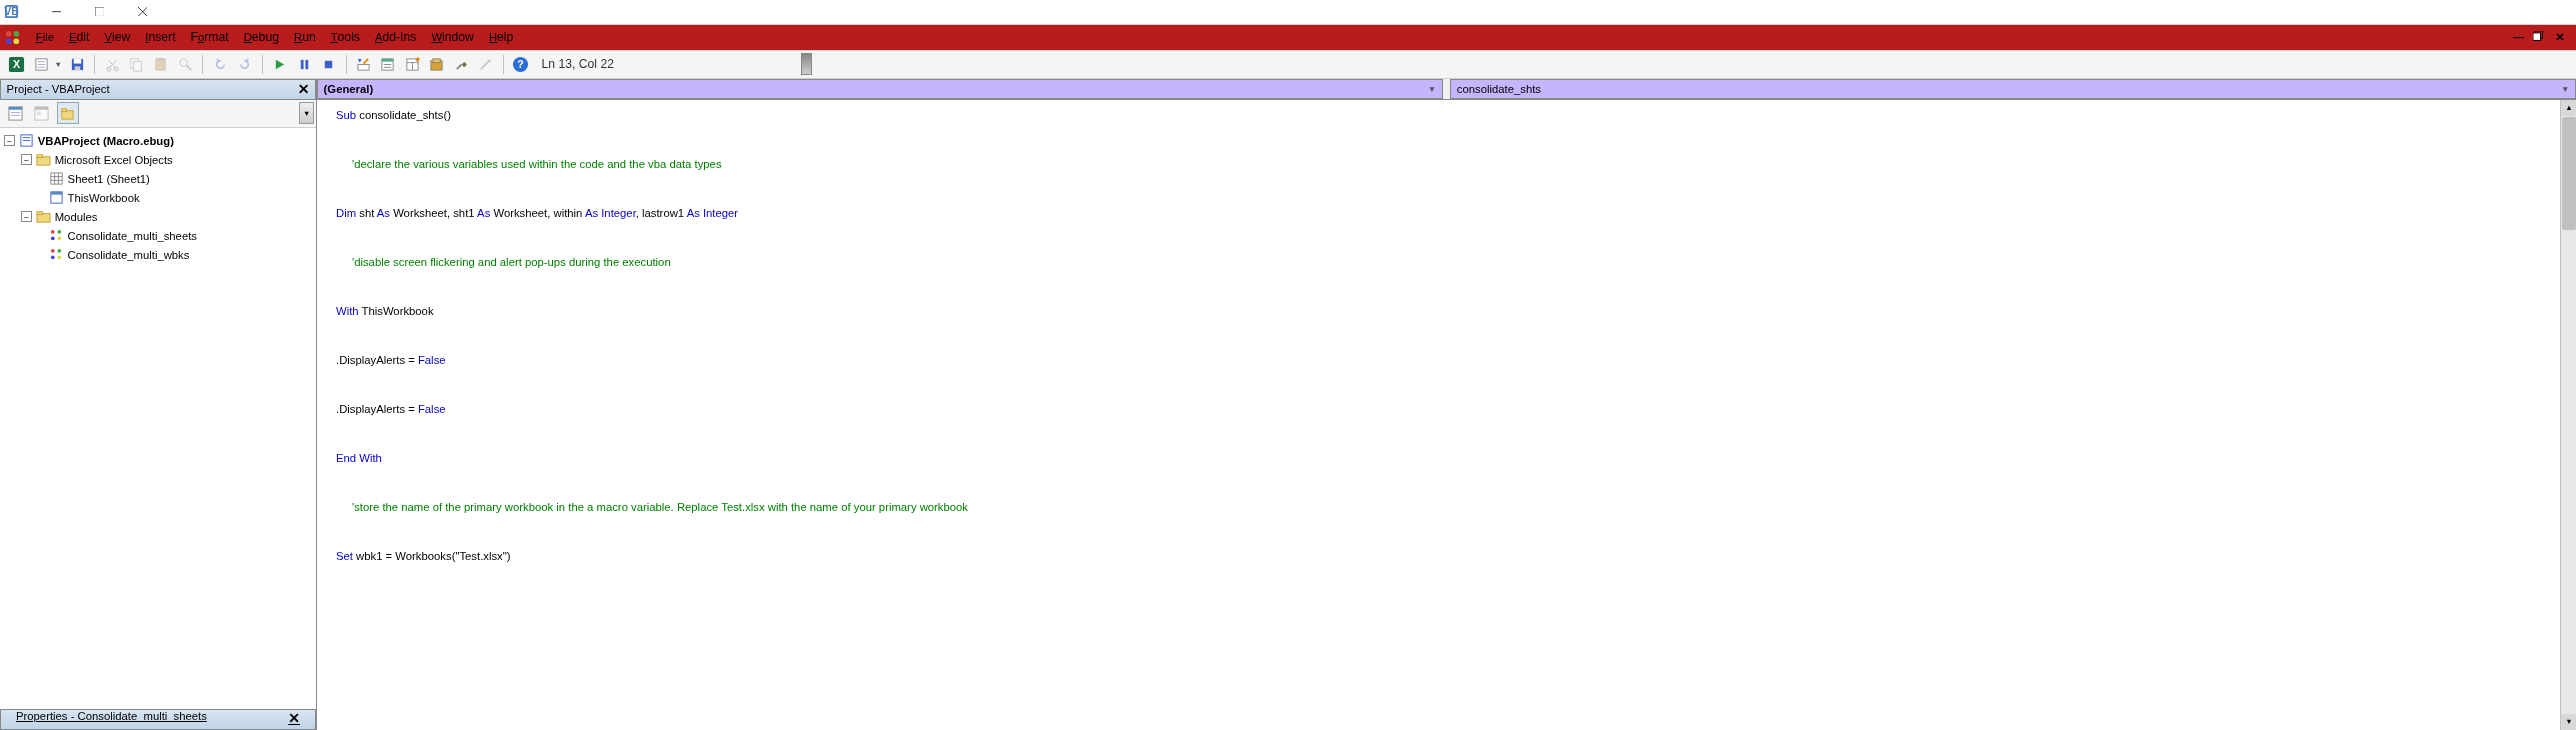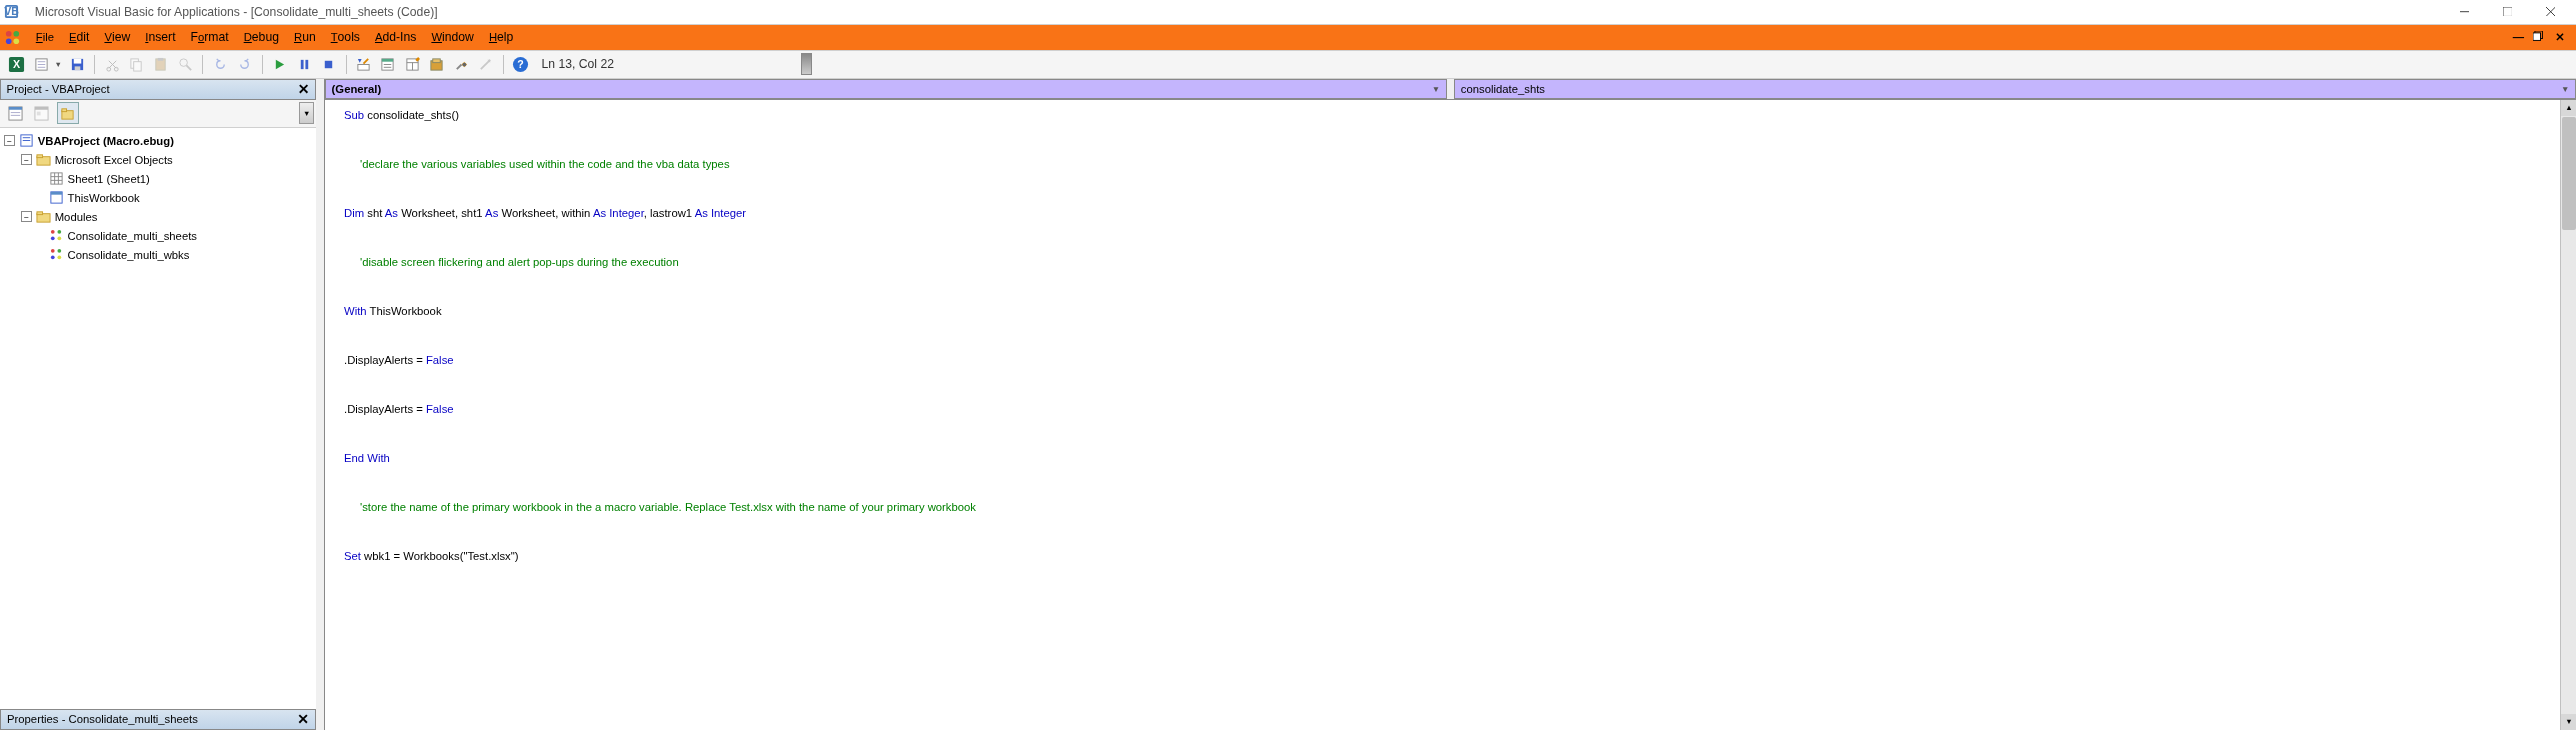--- a/index.html
+++ b/index.html
@@ -4,35 +4,35 @@
   <style>
     * { margin: 0; padding: 0; box-sizing: border-box; font-family: 'Segoe UI', Tahoma, sans-serif; font-size: 11.3px; }
     body { background: #f0f0f0; user-select: none; }
     
     .titlebar { height: 24.5px; background: #fff; display: flex; align-items: center; padding: 0 3.8px; border-bottom: 0.9px solid #d0d0d0; }
     .titlebar-icon { width: 15px; height: 15px; margin-right: 16px; }
     .titlebar-text { flex: 1; color: #555; font-size: 12.2px; }
     .window-controls { display: flex; gap: 0; }
     .window-btn { width: 43px; height: 24.5px; display: flex; align-items: center; justify-content: center; color: #333; }
     
-    .menubar { height: 26px; background: #f97316; display: flex; align-items: center; padding: 0 3.8px; border-bottom: 0.9px solid #d0d0d0; }
+    .menubar { height: 26px; background: #b91c1c; display: flex; align-items: center; padding: 0 3.8px; border-bottom: 0.9px solid #d0d0d0; }
     .vba-icon { width: 17px; height: 17px; margin-right: 7.5px; }
     .menu-item { padding: 3.8px 7.5px; font-size: 12.2px; color: #000; }
     .menu-item u { text-decoration: underline; }
     .mdi-controls { margin-left: auto; display: flex; gap: 3.8px; padding-right: 3.8px; }
     .mdi-btn { width: 17px; height: 17px; display: flex; align-items: center; justify-content: center; color: #000; font-weight: bold; }
     
     .toolbar { height: 28px; background: #f5f5f5; display: flex; align-items: center; padding: 0 5.6px; gap: 1.9px; border-bottom: 0.9px solid #d0d0d0; }
     .tool-btn { width: 22.6px; height: 22.6px; display: flex; align-items: center; justify-content: center; border-radius: 1.9px; }
     .tool-sep { width: 0.9px; height: 19px; background: #c0c0c0; margin: 0 3.8px; }
     .tool-dropdown { width: 9.4px; font-size: 7.5px; color: #555; }
     .cursor-pos { margin-left: 7.5px; color: #333; font-size: 12.2px; }
     .toolbar-end { margin-left: 185px; width: 11.3px; height: 22.6px; background: linear-gradient(#888, #ccc); border: 0.9px solid #888; }
     
-    .workspace { display: flex; height: calc(100vh - 79px); gap: 8px; }
+    .workspace { display: flex; height: calc(100vh - 79px); }
     
     .left-pane { width: 316px; display: flex; flex-direction: column; }
     .pane-header { height: 21px; background: linear-gradient(#d8e4f0, #c0d4e8); display: flex; align-items: center; padding: 0 5.6px; border: 0.9px solid #888; color: #000; font-size: 12.2px; }
     .pane-header .close-x { margin-left: auto; font-weight: bold; font-size: 14px; cursor: pointer; }
     .pane-toolbar { height: 28px; background: #f5f5f5; display: flex; align-items: center; padding: 0 3.8px; gap: 3.8px; border-bottom: 0.9px solid #d0d0d0; position: relative; }
     .pane-tool { width: 22.6px; height: 22.6px; border: 0.9px solid transparent; display: flex; align-items: center; justify-content: center; }
     .pane-tool.active { border: 0.9px solid #8aa; background: #dfe8f0; }
     .pane-scrollbtn { position: absolute; right: 1.9px; width: 15px; height: 22.6px; background: linear-gradient(#eee,#ccc); border: 0.9px solid #999; display:flex; align-items:center; justify-content:center; font-size:7.5px; }
     
     .tree { flex: 1; background: #fff; overflow: auto; padding: 3.8px; font-size: 12.2px; }
@@ -49,37 +49,36 @@
     .code-dd.left { font-weight: bold; margin-right: 7.5px; }
     .code-dd .dd-arrow { margin-left: auto; font-size: 8.5px; color: #555; }
     
     .code-editor { flex: 1; background: #fff; padding: 3.8px 19px; font-family: Consolas, 'Courier New', monospace; font-size: 14px; line-height: 1.75; white-space: pre; overflow: auto; position: relative; }
     .code-editor .kw { color: #0600c4; }
     .code-editor .cm { color: #008000; margin-left: 16px; }
     .code-scroll { position: absolute; right: 0; top: 0; width: 16px; height: 100%; background: #e8e8e8; border-left: 0.9px solid #c0c0c0; }
     .code-scroll-thumb { position: absolute; top: 17px; left: 0.9px; width: 14px; height: 113px; background: #c0c0c0; border-radius: 1.9px; }
     .code-scroll-btn { position: absolute; left: 0; width: 16px; height: 16px; background: #d8d8d8; display:flex; align-items:center; justify-content:center; font-size:7.5px; }
     
-    .props-header { height: 21px; background: linear-gradient(#d8e4f0, #c0d4e8); display: flex; align-items: center; padding: 0 6px; border: 0.9px solid #888; font-size: 12.2px; }
+    .props-header { height: 21px; background: linear-gradient(#d8e4f0, #c0d4e8); display: flex; padding: 0 15px; border: 0.9px solid #888; font-size: 12.2px; text-decoration: underline; }
     .props-header .close-x { margin-left: auto; font-weight: bold; font-size: 14px; }
     
     svg { display: block; }
   </style>
 </head>
 <body>
 
 <div class="titlebar">
   <span class="titlebar-icon">
     <svg viewBox="0 0 16 16" style="font-size:12px">
         <rect x="1" y="1" width="14" height="14" fill="#4a7ebf" rx="2"></rect>
         <rect x="3" y="3" width="10" height="10" fill="#fff"></rect>
         <text x="8" y="12" text-anchor="middle" font-size="8" fill="#4a7ebf" font-weight="bold">VB</text>
       </svg>
   </span>
-  <span class="titlebar-text">Microsoft Visual Basic for Applications - [Consolidate_multi_sheets (Code)]</span>
   <div class="window-controls">
     <div class="window-btn">
         <svg width="9.4" height="9.4" viewBox="0 0 10 10">
           <line x1="0" y1="5" x2="10" y2="5" stroke="#333"></line>
         </svg>
       </div>
     <div class="window-btn">
         <svg width="9.4" height="9.4" viewBox="0 0 10 10">
           <rect x="0" y="0" width="10" height="10" fill="none" stroke="#333"></rect>
         </svg>

